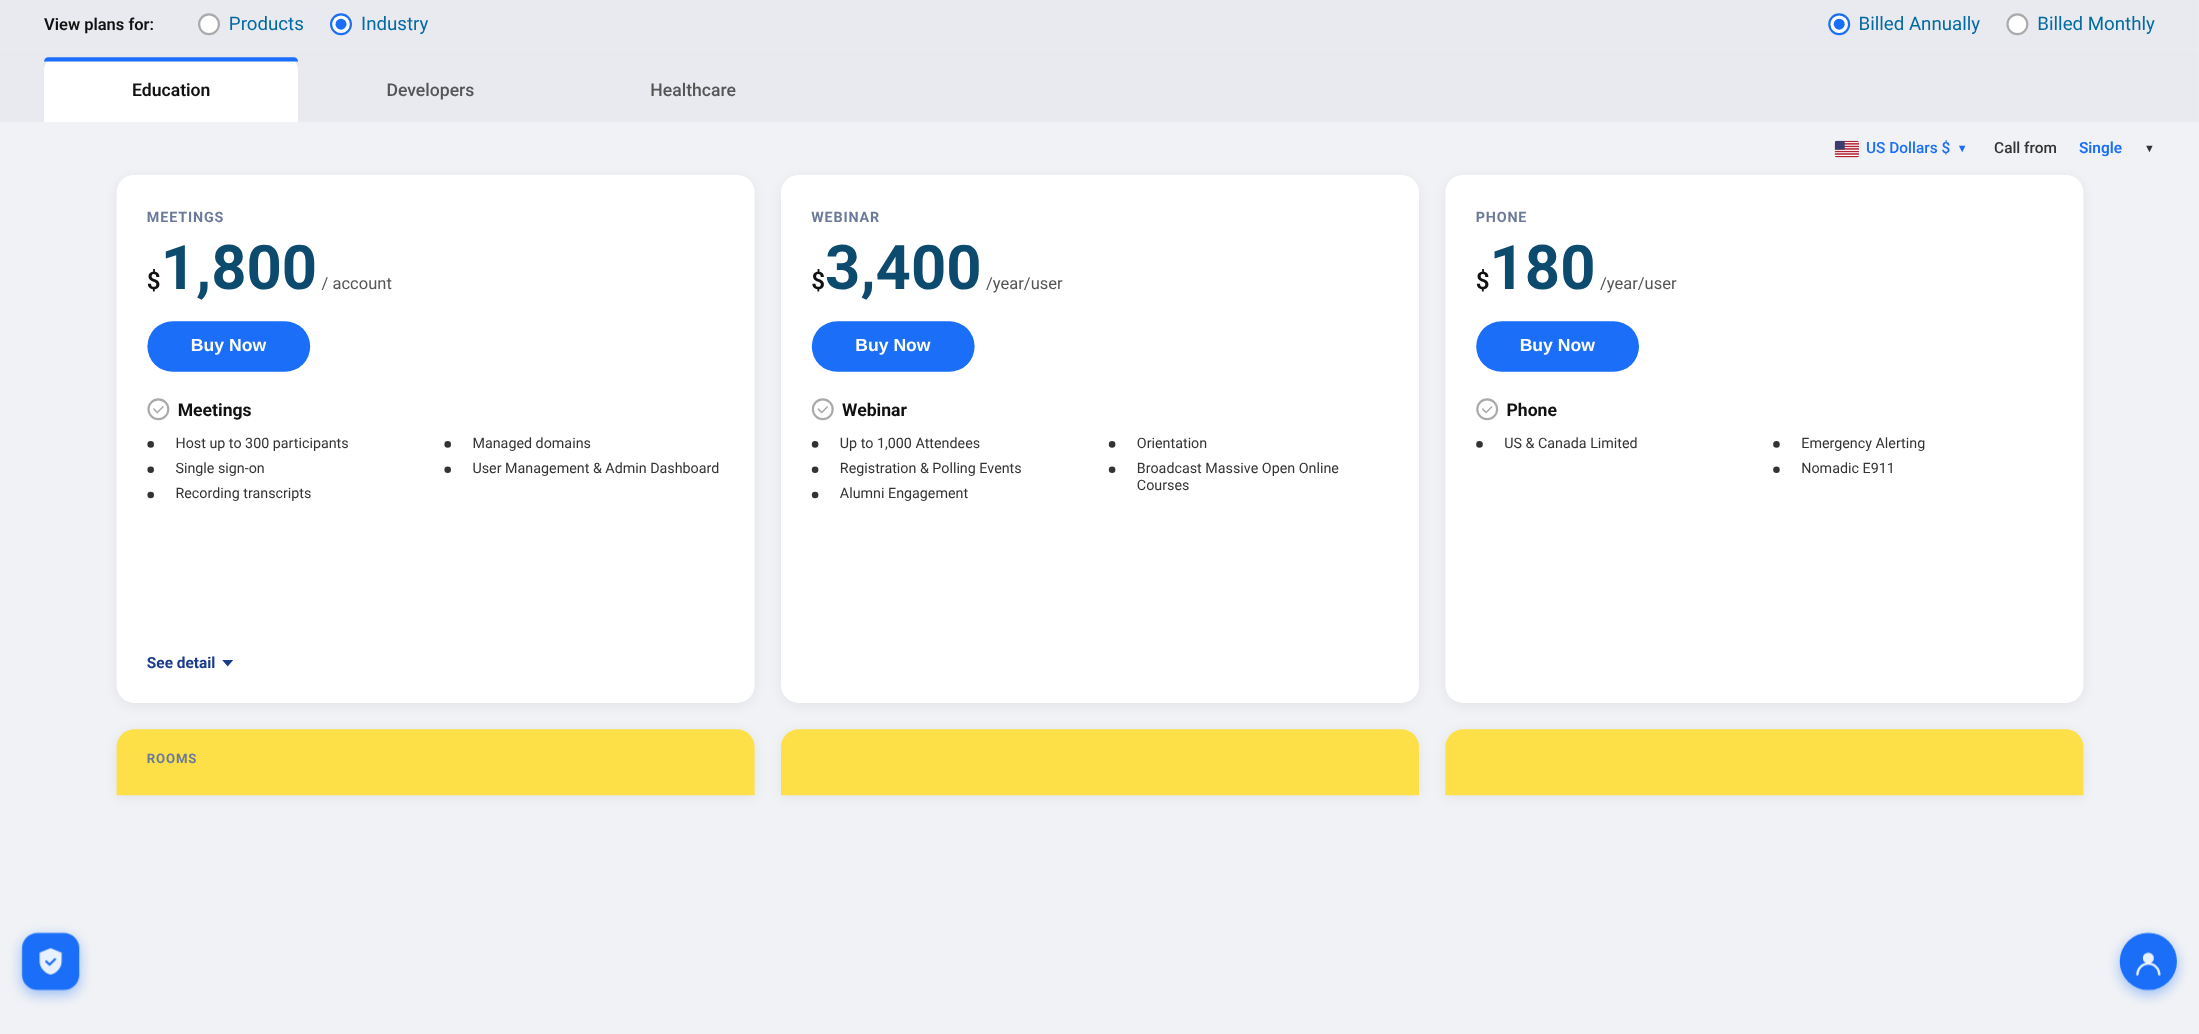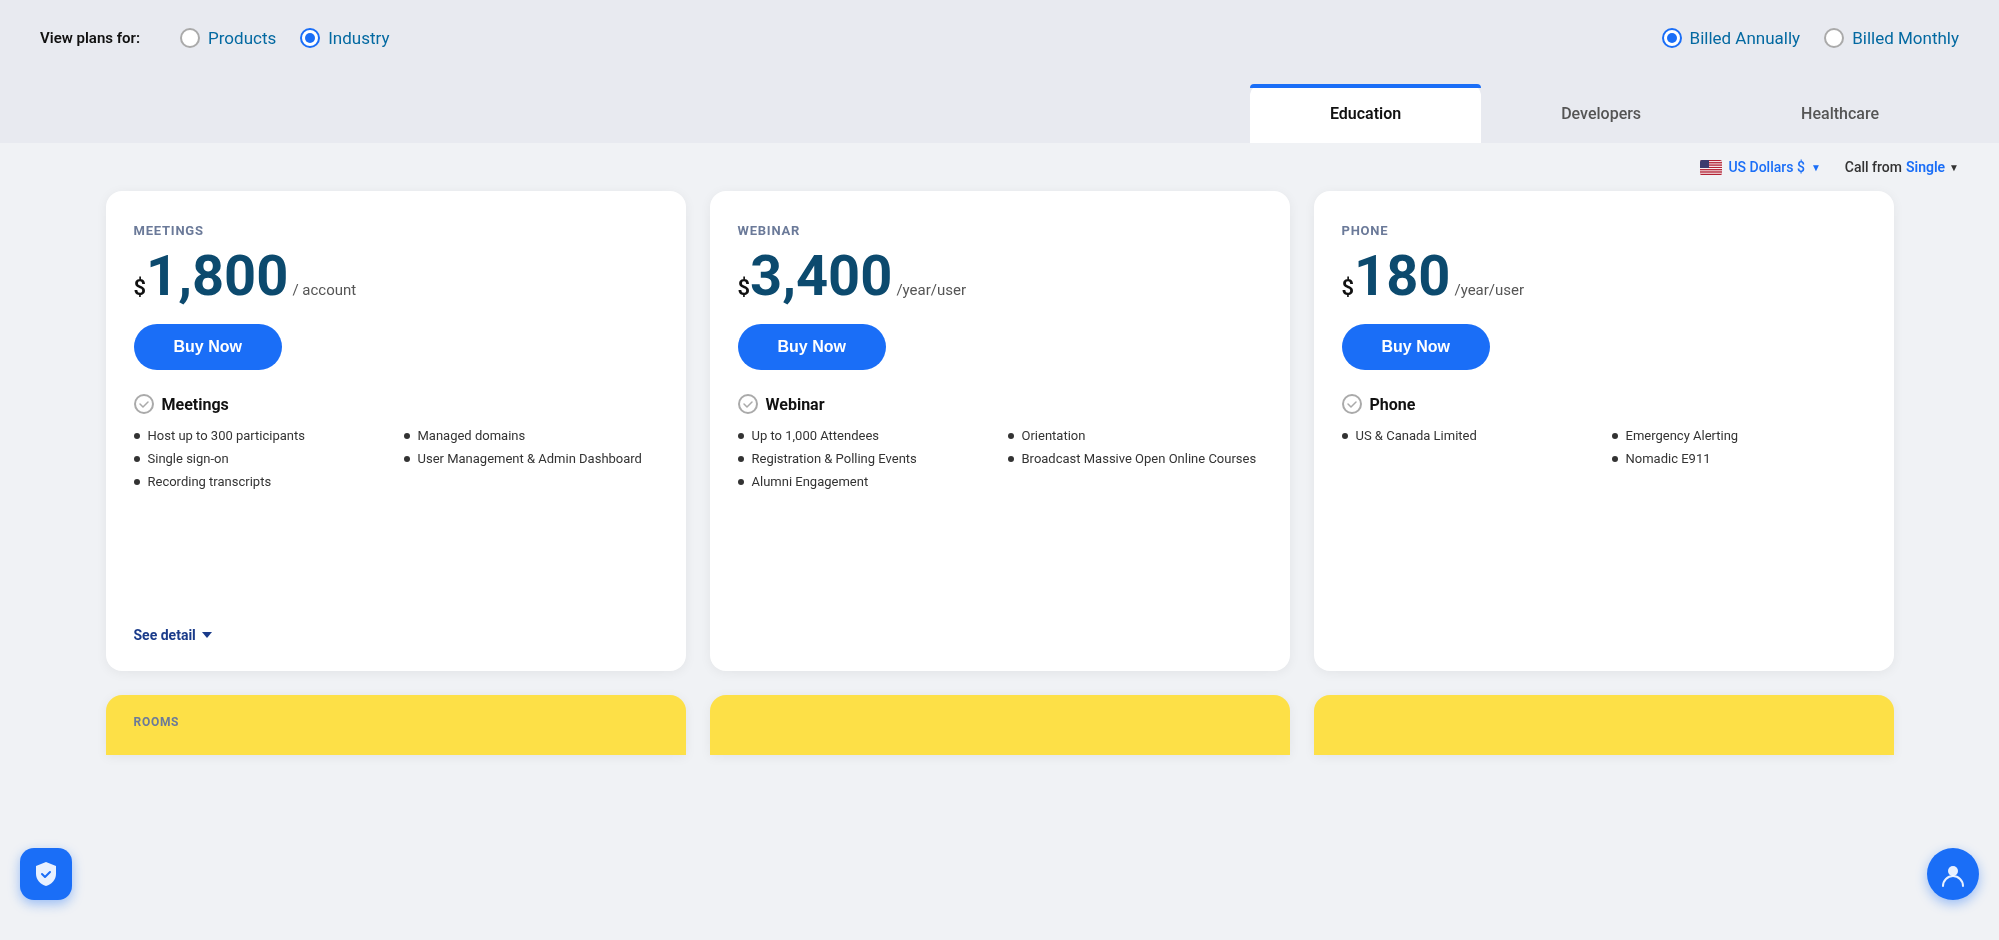--- a/index.html
+++ b/index.html
@@ -6,21 +6,21 @@
     body {
       font-family: -apple-system, BlinkMacSystemFont, 'Segoe UI', Roboto, sans-serif;
       background: #f0f2f5;
       min-height: 940px;
       position: relative;
     }
 
     
     .top-bar {
       background: #e8eaf0;
-      padding: 28px 40px;
+      padding: 12px 40px;
       display: flex;
       align-items: center;
       justify-content: space-between;
     }
     .view-plans-label {
       font-size: 15px;
       font-weight: 600;
       color: #111;
       margin-right: 20px;
     }
@@ -60,21 +60,21 @@
     .billing-group {
       display: flex;
       align-items: center;
       gap: 24px;
     }
 
     
     .tabs-bar {
       background: #e8eaf0;
       display: flex;
-      justify-content: flex-end;
+      justify-content: flex-start;
       padding: 0 40px;
       padding-top: 8px;
     }
     .tabs-container {
       display: flex;
       gap: 0;
     }
     .tab {
       padding: 20px 80px;
       font-size: 16px;
@@ -123,21 +123,21 @@
       gap: 6px;
       font-size: 14px;
       color: #1a6ef7;
       cursor: pointer;
       font-weight: 500;
       text-align: right;
     }
     .call-from {
       display: flex;
       align-items: center;
-      gap: 4px;
+      gap: 20px;
       font-size: 14px;
       color: #333;
       cursor: pointer;
       font-weight: 500;
     }
     .call-from span.india {
       color: #1a6ef7;
       font-weight: 600;
     }
 
@@ -236,21 +236,21 @@
       gap: 0 16px;
     }
     .features-col {
       display: flex;
       flex-direction: column;
       gap: 8px;
     }
     .feature-item {
       display: flex;
       align-items: flex-start;
-      gap: 8px;
+      gap: 20px;
       font-size: 13px;
       color: #333;
     }
     .bullet {
       width: 6px;
       height: 6px;
       border-radius: 50%;
       background: #333;
       margin-top: 5px;
       flex-shrink: 0;

